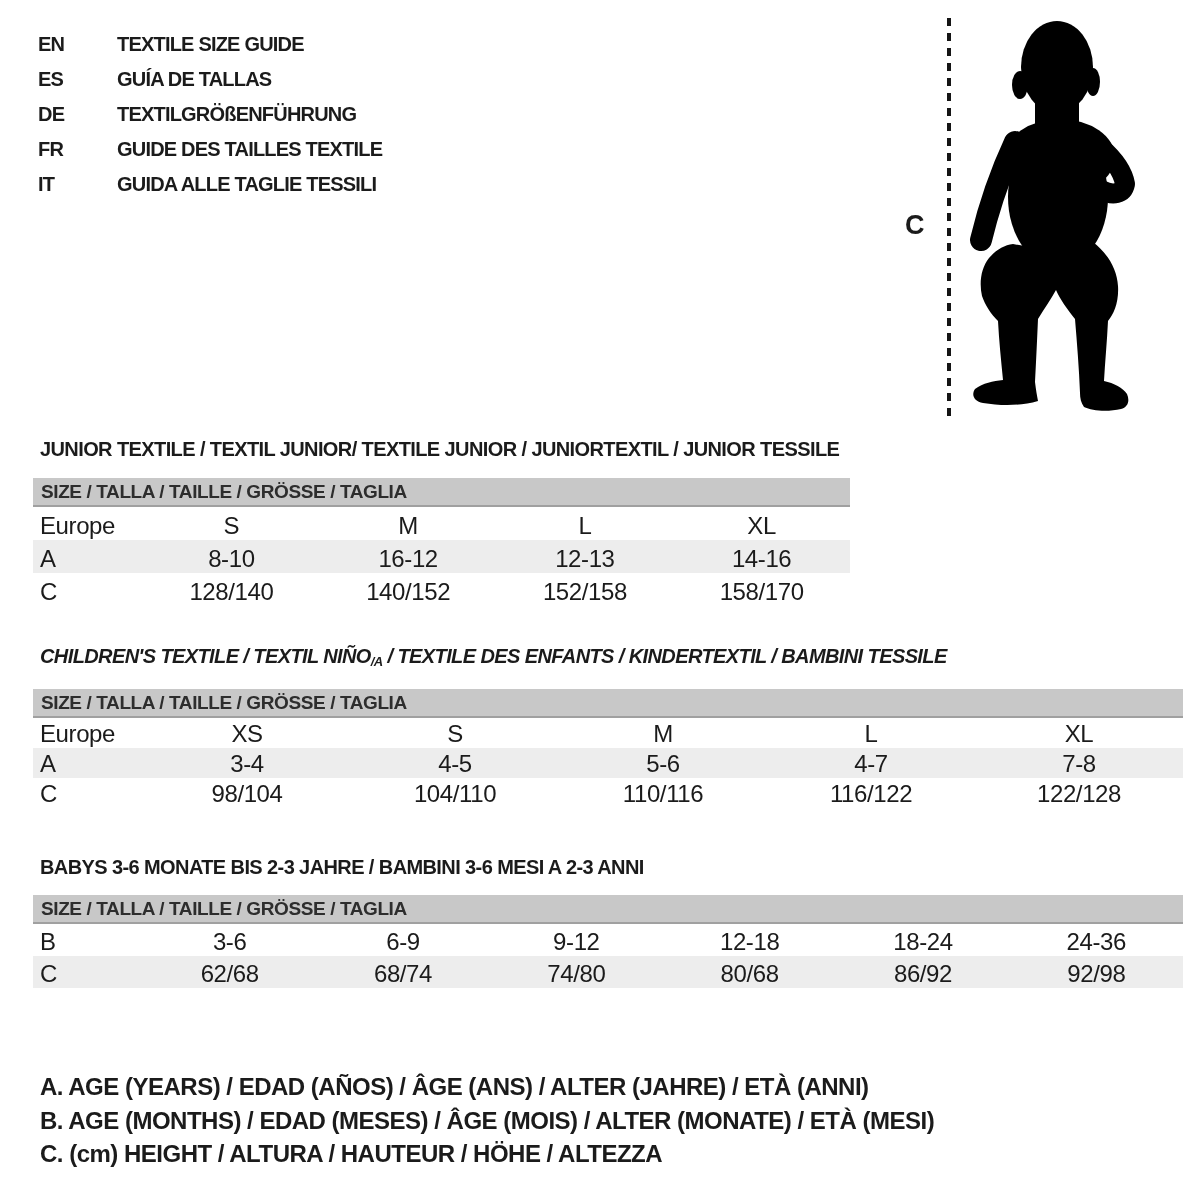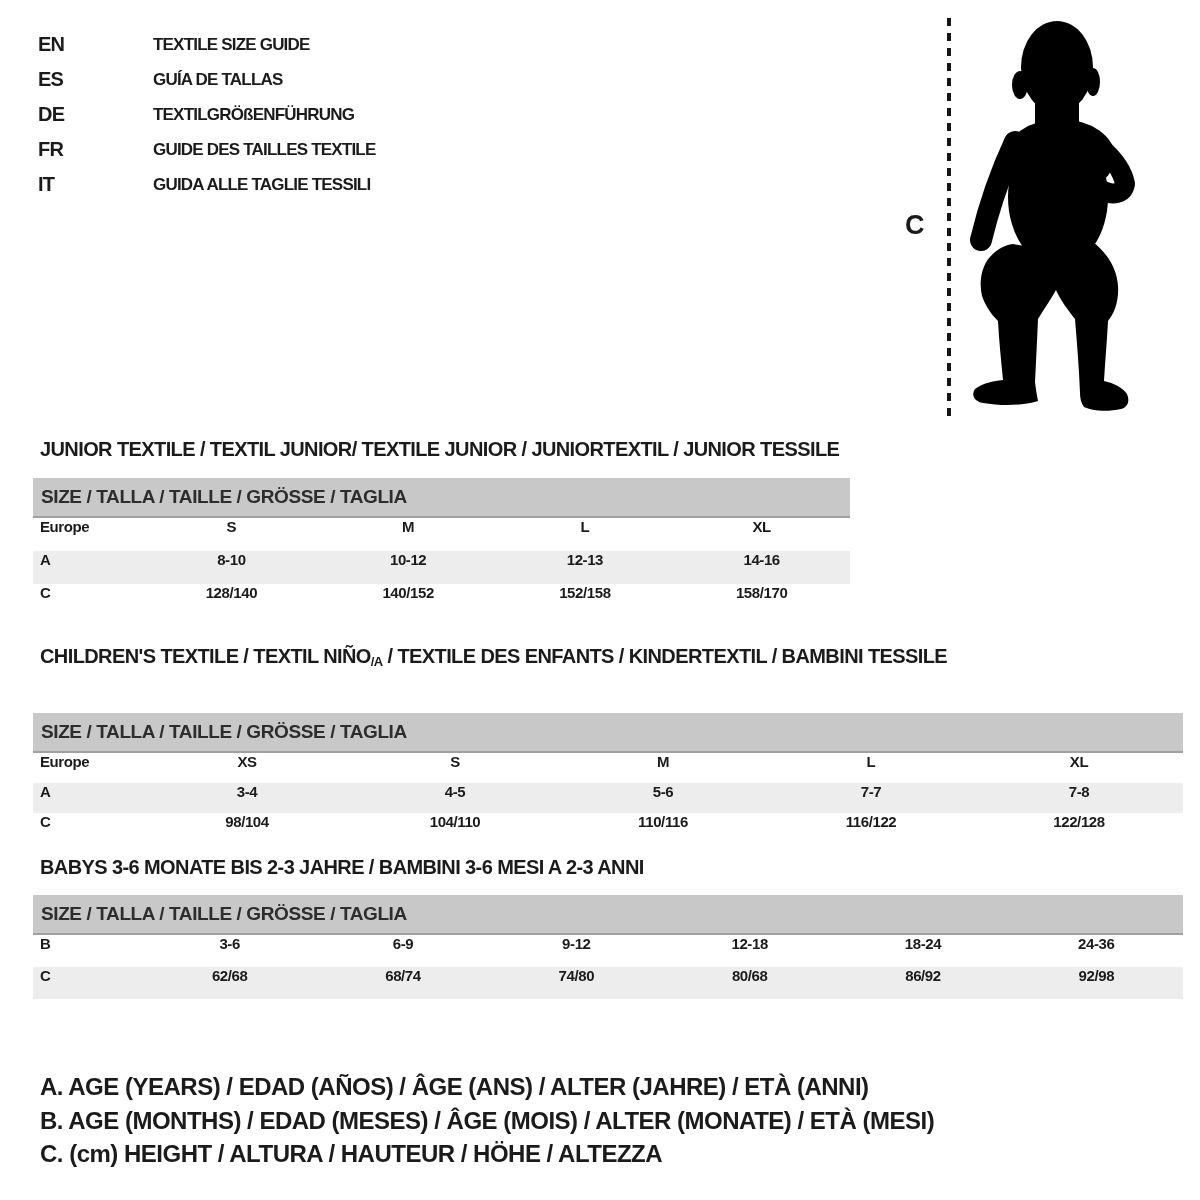--- a/index.html
+++ b/index.html
@@ -14,51 +14,51 @@
     position:relative;
     background:#ffffff;
     color:var(--ink);
     font-family:"Liberation Sans", sans-serif;
     overflow:hidden;
   }
   
   .lang-header{position:absolute;left:38px;top:27px;}
   .lang-row{display:flex;align-items:center;height:35px;}
   .lang-code{width:79px;font-size:20px;font-weight:bold;letter-spacing:-0.8px;}
-  .lang-title{font-size:17px;font-weight:bold;letter-spacing:-0.8px;white-space:nowrap;margin-left:36px;}
+  .lang-title{font-size:20px;font-weight:bold;letter-spacing:-0.8px;white-space:nowrap;}
   
   .measure-line{
     position:absolute;left:947px;top:18px;width:4px;height:398px;
     background:repeating-linear-gradient(to bottom,#151515 0 8px,transparent 8px 15px);
   }
   .measure-label{position:absolute;left:905px;top:210px;font-size:27px;font-weight:bold;}
   .silhouette-svg{position:absolute;left:965px;top:12px;fill:#000;}
   
   #sections{position:absolute;left:33px;top:0;width:1150px;}
   .section{position:absolute;left:0;width:1150px;}
   .sec0{top:436px;}
   .sec1{top:643px;}
   .sec2{top:851px;}
   .sec-title{
     font-size:20px;font-weight:bold;letter-spacing:-0.6px;
     line-height:26px;white-space:nowrap;padding-left:7px;
   }
   .sec2 .sec-title{line-height:32px;}
   .sec0 .sec-titles{margin-bottom:16px;}
-  .sec1 .sec-titles{margin-bottom:41px;}
+  .sec1 .sec-titles{margin-bottom:17px;font-style:italic;}
   .sec2 .sec-titles{margin-bottom:12px;}
   .subsize{font-size:13px;position:relative;top:3px;font-weight:bold;}
   .size-table{width:1150px;}
   .sec0 .size-table{width:817px;}
   .size-bar{
-    height:40px;background:var(--bar-bg);border-bottom:2px solid var(--bar-border);
+    height:29px;background:var(--bar-bg);border-bottom:2px solid var(--bar-border);
     display:flex;align-items:center;padding-left:8px;
     font-size:19px;font-weight:bold;color:#2d2d2d;letter-spacing:-0.4px;
   }
-  .t-row{display:flex;align-items:flex-start;height:33px;font-size:15px;font-weight:bold;letter-spacing:-0.4px;}
+  .t-row{display:flex;align-items:flex-end;height:33px;font-size:24px;font-weight:normal;letter-spacing:-0.4px;}
   .sec1 .t-row{height:30px;}
   .sec2 .t-row{height:32px;}
   .t-row.shaded{background:var(--row-bg);}
   .t-label{flex:0 0 110px;padding-left:7px;}
   .t-cell{flex:1;text-align:center;}
   
   #notes{position:absolute;left:40px;top:1070px;}
   .note-line{font-size:24px;font-weight:bold;letter-spacing:-0.5px;line-height:33.5px;white-space:nowrap;}
 </style>
 </head>
@@ -142,21 +142,21 @@
         <div class="t-row">
           <div class="t-label">Europe</div>
           <div class="t-cell">S</div>
           <div class="t-cell">M</div>
           <div class="t-cell">L</div>
           <div class="t-cell">XL</div>
         </div>
         <div class="t-row shaded">
           <div class="t-label">A</div>
           <div class="t-cell">8-10</div>
-          <div class="t-cell">10-12</div>
+          <div class="t-cell">16-12</div>
           <div class="t-cell">12-13</div>
           <div class="t-cell">14-16</div>
         </div>
         <div class="t-row">
           <div class="t-label">C</div>
           <div class="t-cell">128/140</div>
           <div class="t-cell">140/152</div>
           <div class="t-cell">152/158</div>
           <div class="t-cell">158/170</div>
         </div>
@@ -174,21 +174,21 @@
           <div class="t-cell">S</div>
           <div class="t-cell">M</div>
           <div class="t-cell">L</div>
           <div class="t-cell">XL</div>
         </div>
         <div class="t-row shaded">
           <div class="t-label">A</div>
           <div class="t-cell">3-4</div>
           <div class="t-cell">4-5</div>
           <div class="t-cell">5-6</div>
-          <div class="t-cell">7-7</div>
+          <div class="t-cell">4-7</div>
           <div class="t-cell">7-8</div>
         </div>
         <div class="t-row">
           <div class="t-label">C</div>
           <div class="t-cell">98/104</div>
           <div class="t-cell">104/110</div>
           <div class="t-cell">110/116</div>
           <div class="t-cell">116/122</div>
           <div class="t-cell">122/128</div>
         </div>

